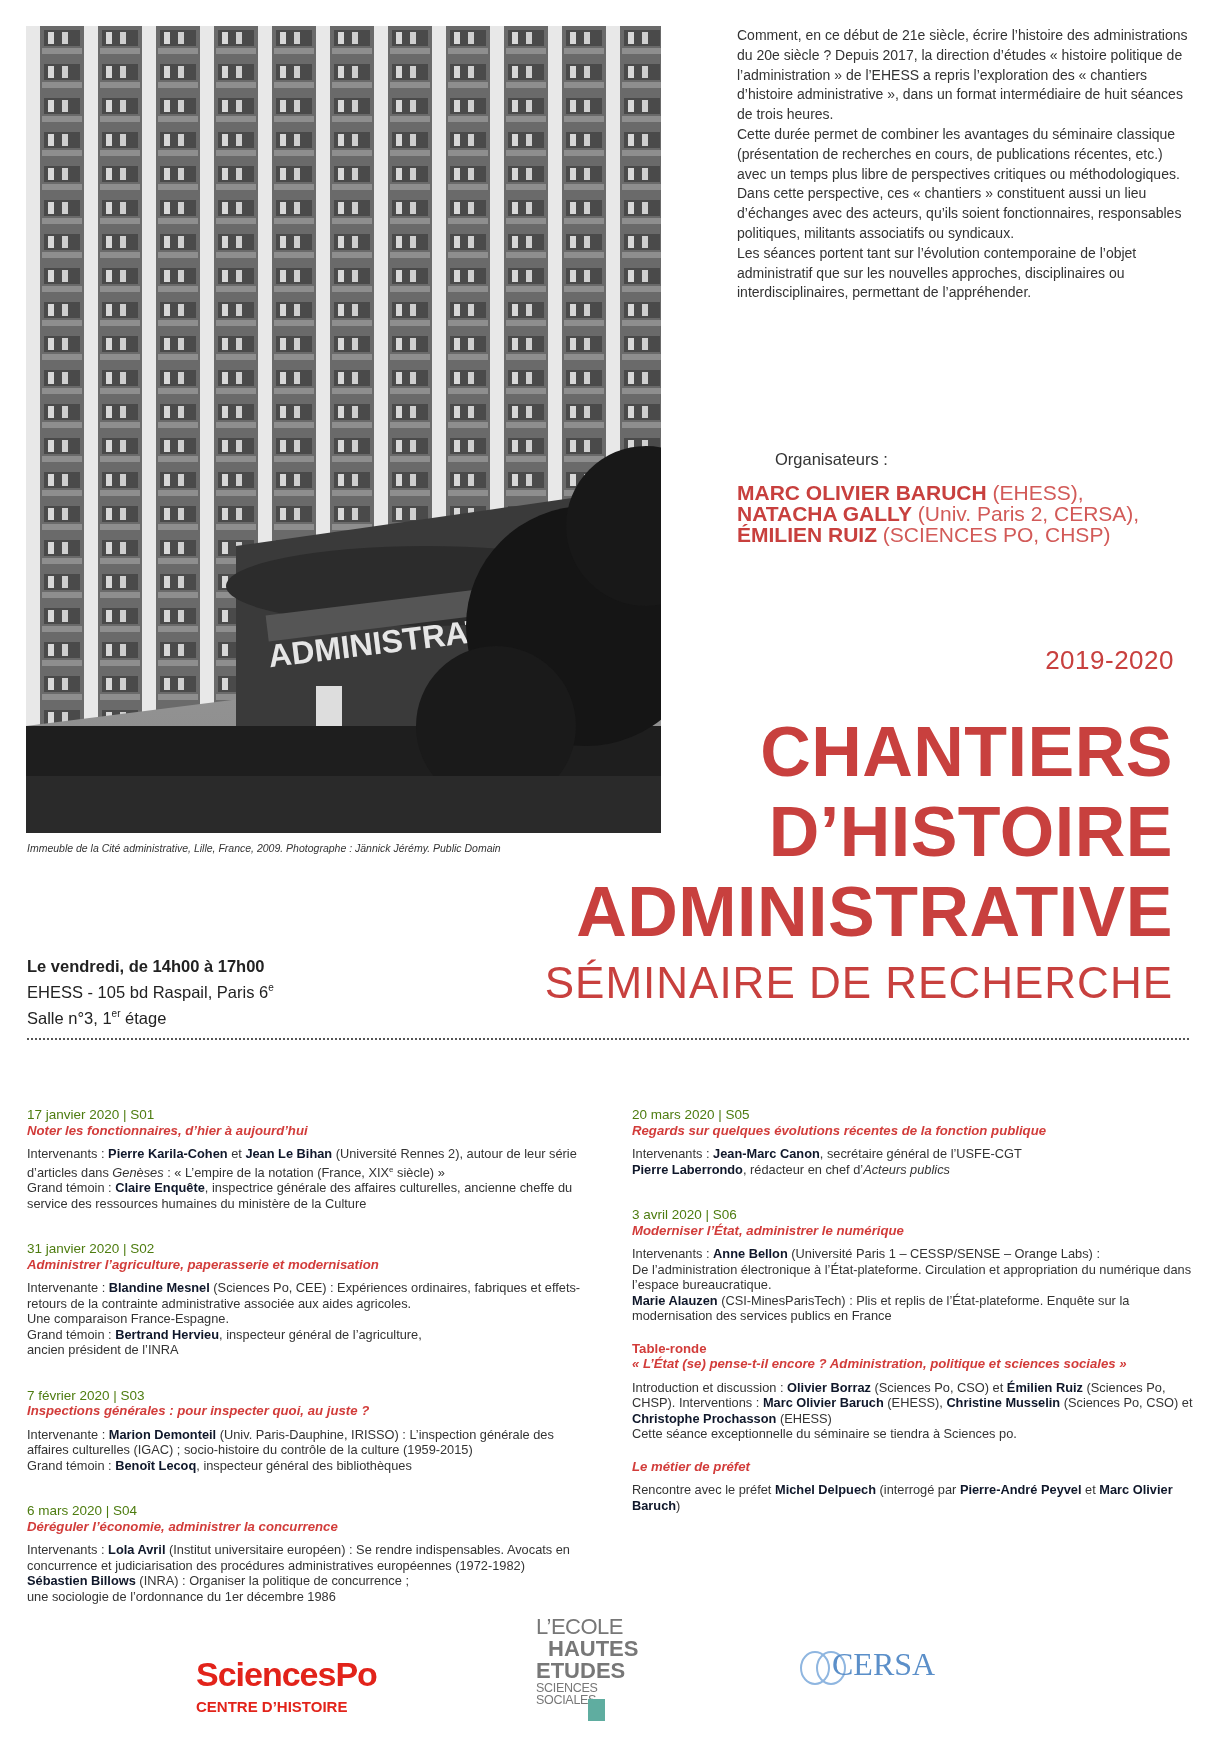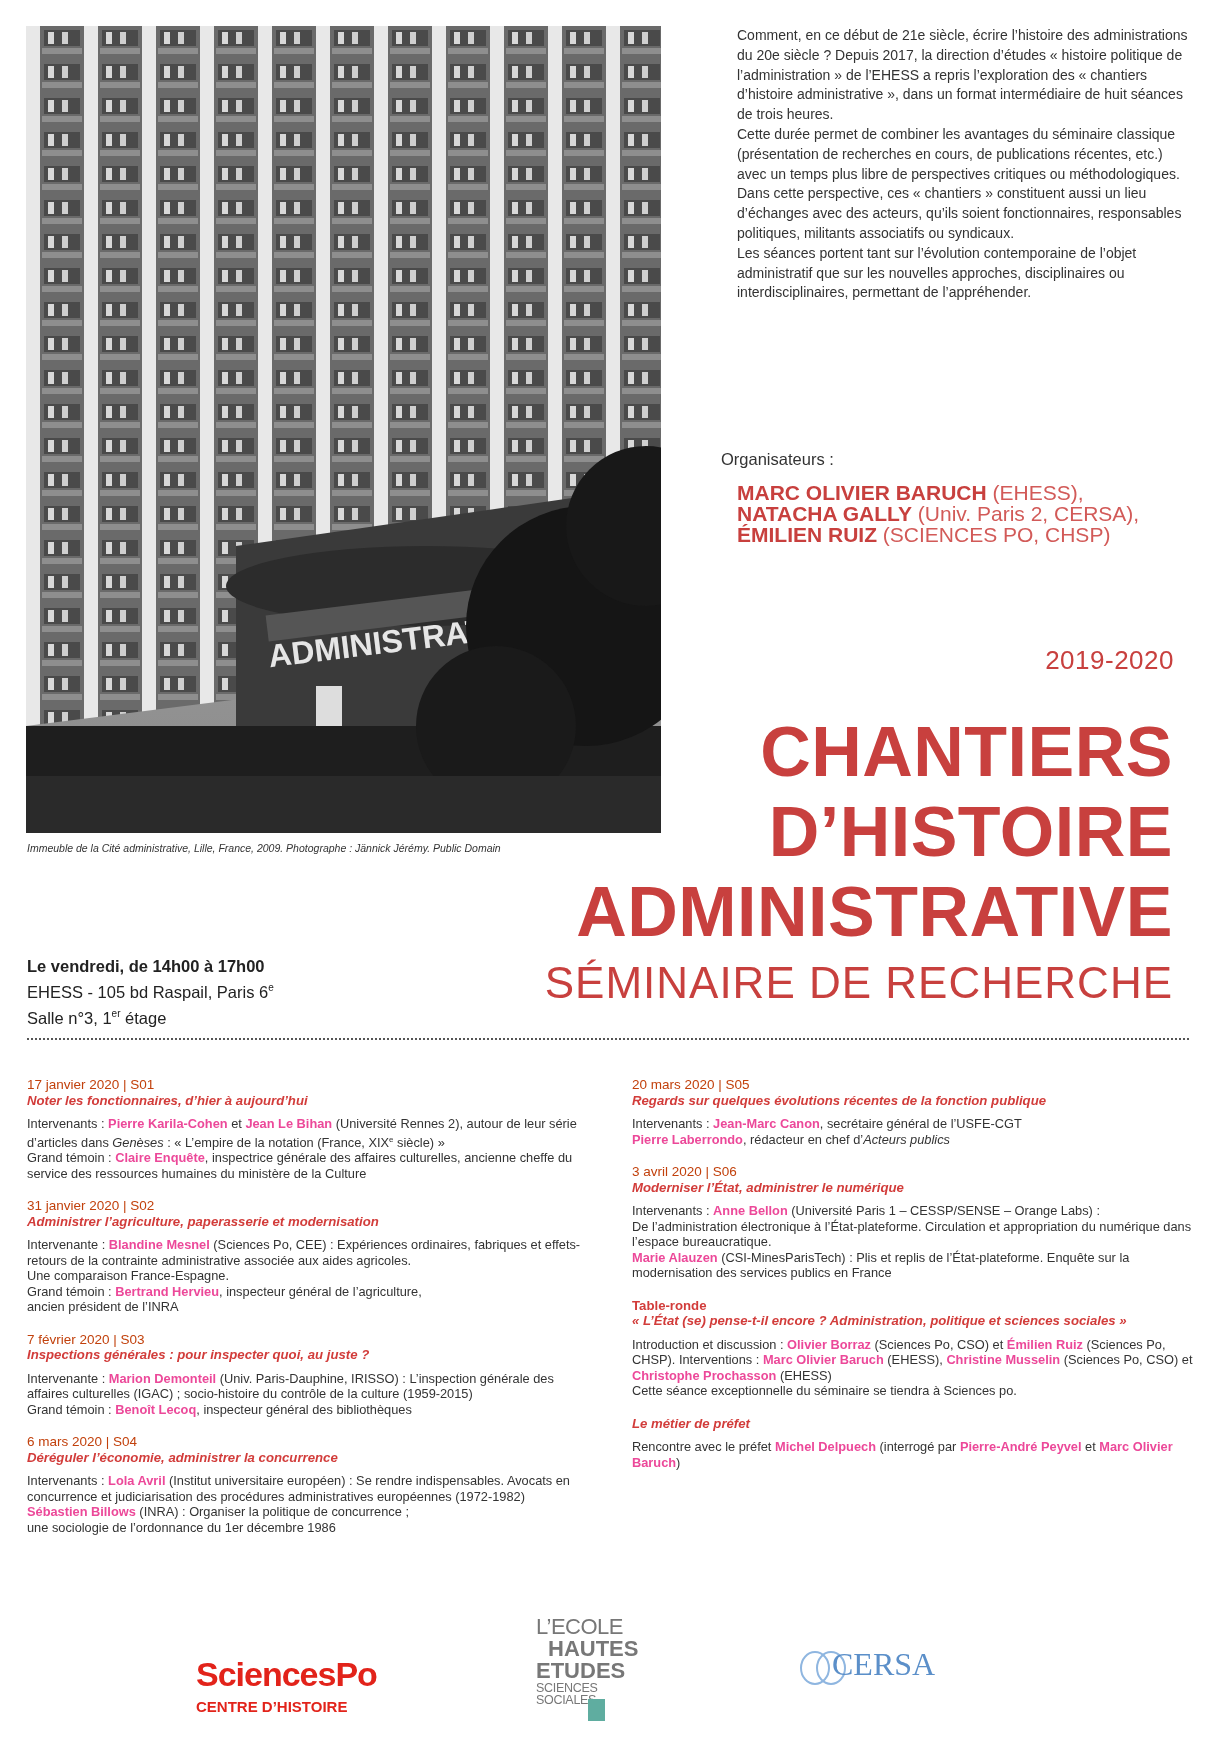--- a/index.html
+++ b/index.html
@@ -16,21 +16,21 @@
     position: absolute; left: 27px; top: 842px; font-size: 10.5px; font-style: italic; color: #333;
   }
 
   .intro {
     position: absolute; left: 737px; top: 26px; width: 455px;
     font-size: 14px; line-height: 19.8px; color: #333;
   }
   .intro p { margin: 0; }
 
   .organizers-label {
-    position: absolute; left: 721px; top: 450px; font-size: 16.5px; color: #333;
+    position: absolute; left: 775px; top: 450px; font-size: 16.5px; color: #333;
   }
   .organizers {
     position: absolute; left: 737px; top: 482px; font-size: 21px; line-height: 21px; color: #c8403e;
   }
   .organizers .org-name { font-weight: bold; }
   .organizers .org-aff { font-weight: normal; color: #d25a58; }
 
   .year {
     position: absolute; right: 40px; top: 645px; font-size: 26px; color: #c8403e; letter-spacing: 0.5px;
   }
@@ -49,25 +49,25 @@
 
   .divider {
     position: absolute; left: 27px; top: 1038px; width: 1162px; height: 0;
     border-top: 2px dotted #555;
   }
 
   .col { position: absolute; top: 1077px; width: 570px; font-size: 12.8px; line-height: 15.5px; color: #333; }
   .col.left { left: 27px; }
   .col.right { left: 632px; top: 1077px; }
   .session { margin-bottom: 17px; }
-  .session .date { font-size: 13.5px; color: #c2410c; }
+  .session .date { font-size: 13.5px; color: #4d7c0f; margin-top: 30px; }
   .session .theme { color: #d23c3a; font-style: italic; font-weight: bold; font-size: 13.2px; }
   .session .label-red { color: #d23c3a; font-weight: bold; font-size: 13.2px; }
   .session .body { margin-top: 8px; }
-  .session b { font-weight: bold; color: #ec4899; }
+  .session b { font-weight: bold; color: #0f172a; }
   .session i { font-style: italic; }
   .session sup { font-size: 8px; }
 
   .logos { position: absolute; left: 0; top: 1590px; width: 1214px; height: 150px; }
   .logo-sp { position: absolute; left: 196px; top: 66px; }
   .logo-sp .sp-name { color: #e2231a; font-weight: bold; font-size: 34px; letter-spacing: -1px; line-height: 36px; }
   .logo-sp .sp-sub { color: #e2231a; font-weight: bold; font-size: 15px; margin-top: 6px; }
   .logo-ehess { position: absolute; left: 536px; top: 26px; width: 70px; color: #777; font-family: "Liberation Sans Narrow", "Liberation Sans", sans-serif; }
   .logo-ehess .l1 { font-size: 22px; line-height: 22px; letter-spacing: -0.5px; }
   .logo-ehess .l2, .logo-ehess .l3 { font-size: 22px; line-height: 22px; font-weight: bold; }

